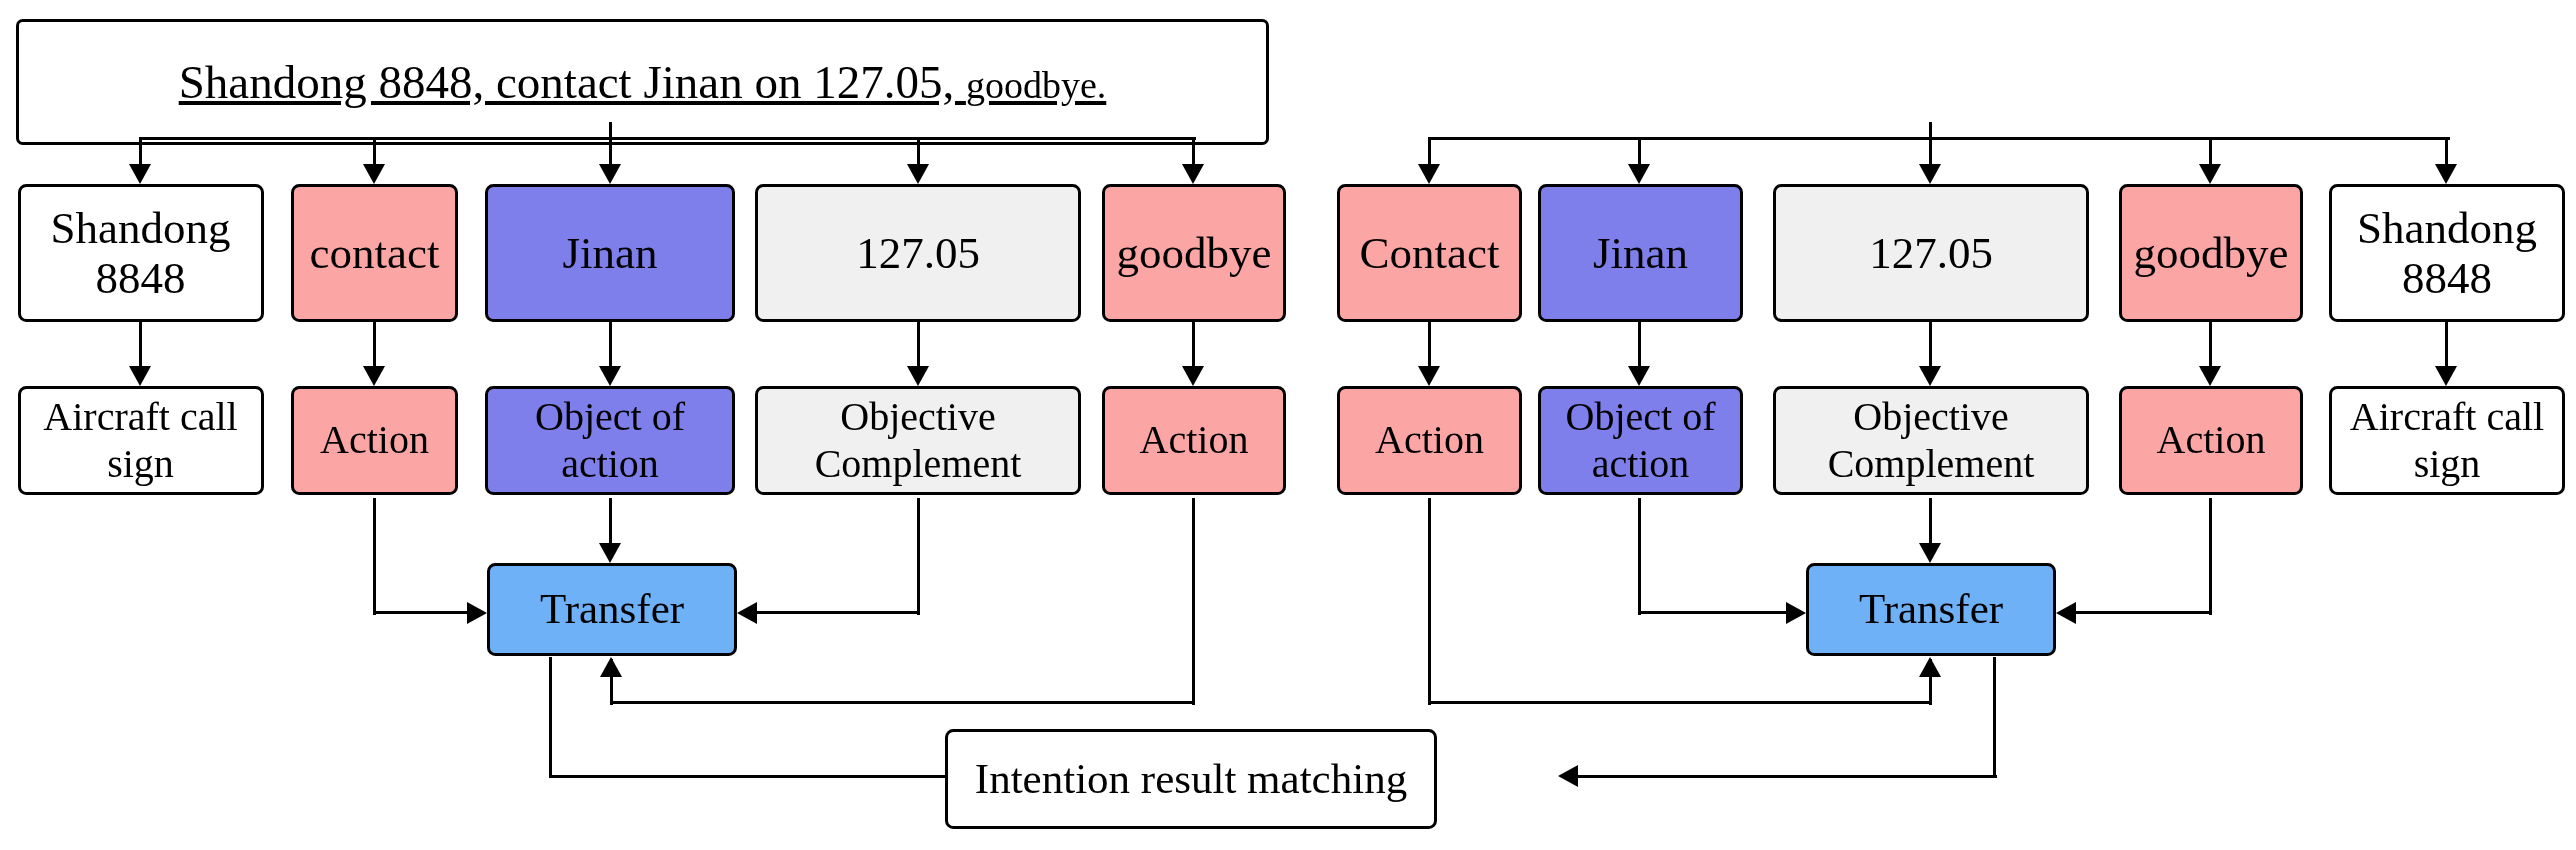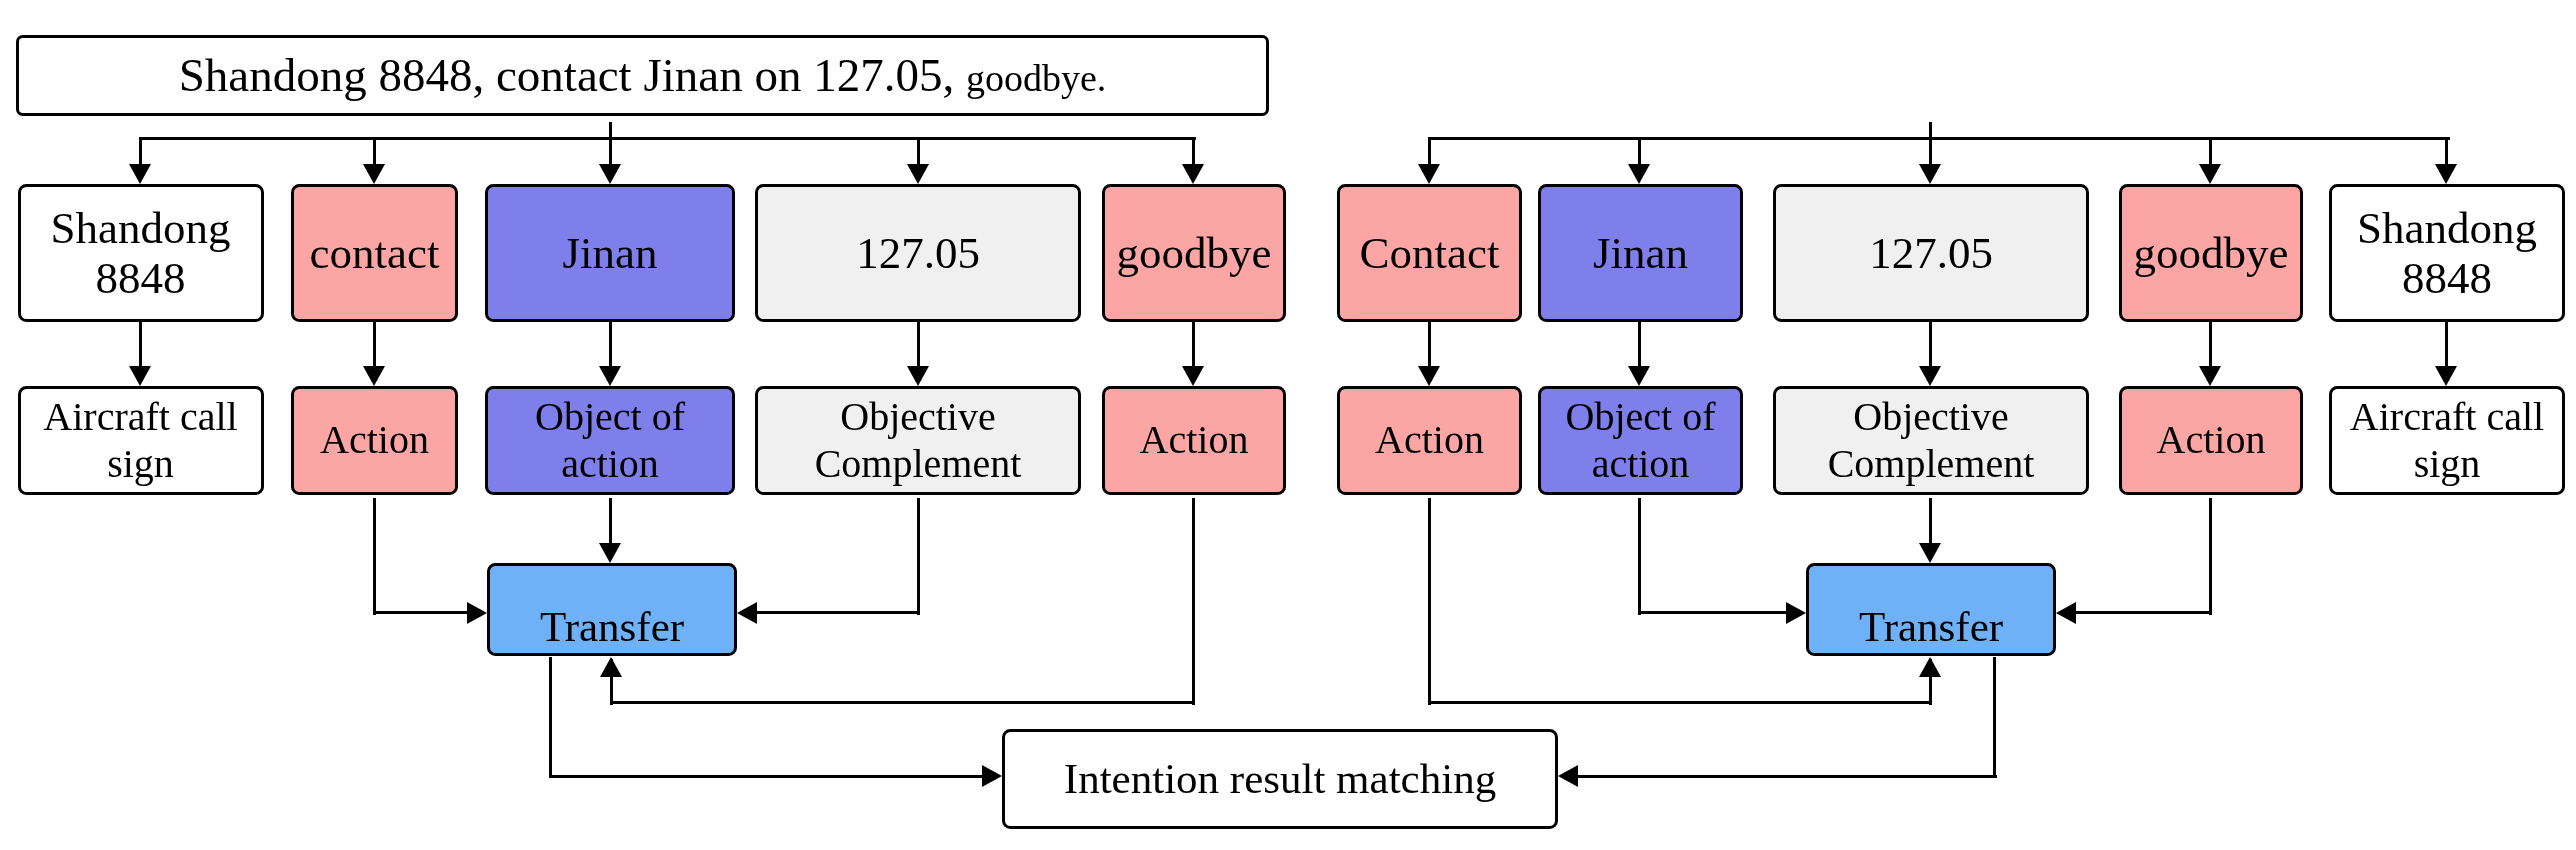--- a/index.html
+++ b/index.html
@@ -9,41 +9,41 @@
   }
   .box{
     position:absolute;box-sizing:border-box;border:3.3px solid #000;border-radius:8.3px;
     display:flex;align-items:center;justify-content:center;text-align:center;
     background:#fff;line-height:1.12;padding:1.7px 6.7px;
   }
   .sentence{font-size:47px;border-radius:6.7px;}
   .sentence .small{font-size:38px;}
   .word{font-size:45px;}
   .tag{font-size:40px;line-height:1.16;}
-  .transfer{font-size:43px;background:#6FB1F7;align-items:flex-end;}
+  .transfer{font-size:43px;background:#6FB1F7;}
   .match{font-size:43px;}
   .cyan{background:#fca5a5;}
   .purple{background:#7F7FEB;}
   .gray{background:#F0F0F0;}
   .white{background:#FFFFFF;}
   .vline,.hline{position:absolute;background:#000;}
   .vline{width:3.3px;}
   .hline{height:3.3px;}
   .ah{position:absolute;width:0;height:0;}
   .ah.down{border-left:11.7px solid transparent;border-right:11.7px solid transparent;border-top:20px solid #000;}
   .ah.up{border-left:11.7px solid transparent;border-right:11.7px solid transparent;border-bottom:20px solid #000;}
   .ah.right{border-top:11px solid transparent;border-bottom:11px solid transparent;border-left:20px solid #000;}
   .ah.left{border-top:11px solid transparent;border-bottom:11px solid transparent;border-right:20px solid #000;}
 </style>
 </head>
 <body>
 
 <div id="canvas">
 
-  <div class="box sentence" style="left:16px;top:35px;width:1253px;height:81px;">
+  <div class="box sentence" style="left:16px;top:19px;width:1253px;height:126px;text-decoration:underline;">
     <span><span>Shandong 8848, contact Jinan on 127.05, </span><span class="small">goodbye.</span><span></span></span>
   </div>
 
   <div class="vline" style="left:609px;top:122px;height:18.4px;"></div>
   <div class="hline" style="left:139px;top:137px;width:1057px;"></div>
   <div class="vline" style="left:139px;top:139px;height:31px;"></div>
     <div class="ah down" style="left:129px;top:164px;"></div>
   <div class="vline" style="left:373px;top:139px;height:31px;"></div>
     <div class="ah down" style="left:363px;top:164px;"></div>
   <div class="vline" style="left:609px;top:139px;height:31px;"></div>
@@ -184,18 +184,18 @@
       <span>Transfer</span>
     </div>
 
   <div class="vline" style="left:549px;top:657px;height:121px;"></div>
   <div class="hline" style="left:549px;top:775px;width:434px;"></div>
   <div class="ah right" style="left:982px;top:765px;"></div>
   <div class="vline" style="left:1993px;top:657px;height:121px;"></div>
   <div class="hline" style="left:1578px;top:775px;width:419px;"></div>
   <div class="ah left" style="left:1558px;top:765px;"></div>
 
-  <div class="box match white" style="left:1002px;top:729px;width:556px;height:100px;">
+  <div class="box match white" style="left:945px;top:729px;width:492px;height:100px;">
       <span>Intention result matching</span>
     </div>
 
 </div>
 
 
 </body></html>

